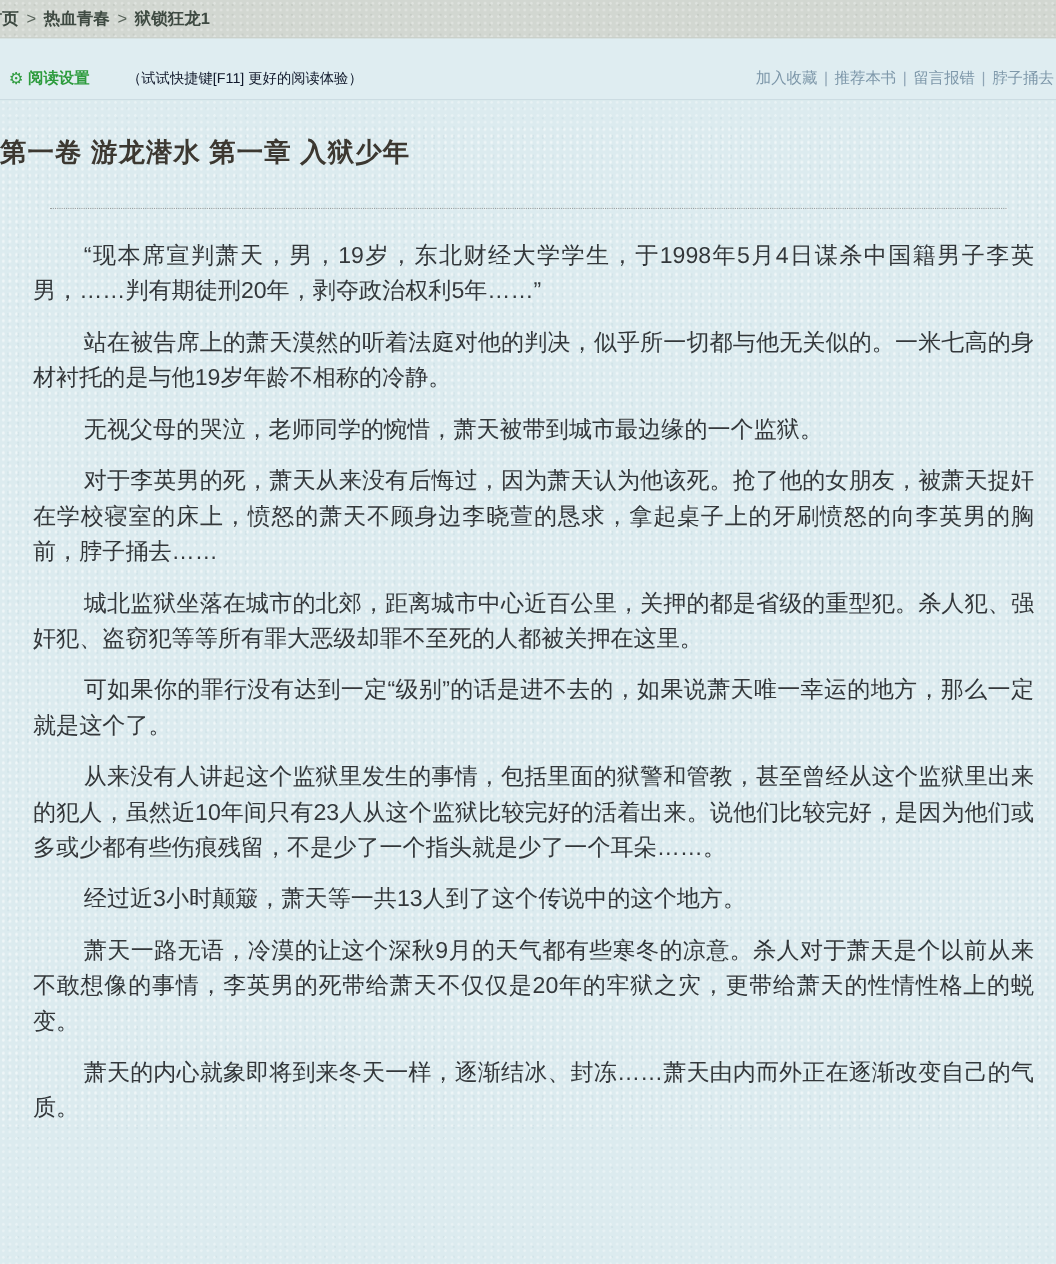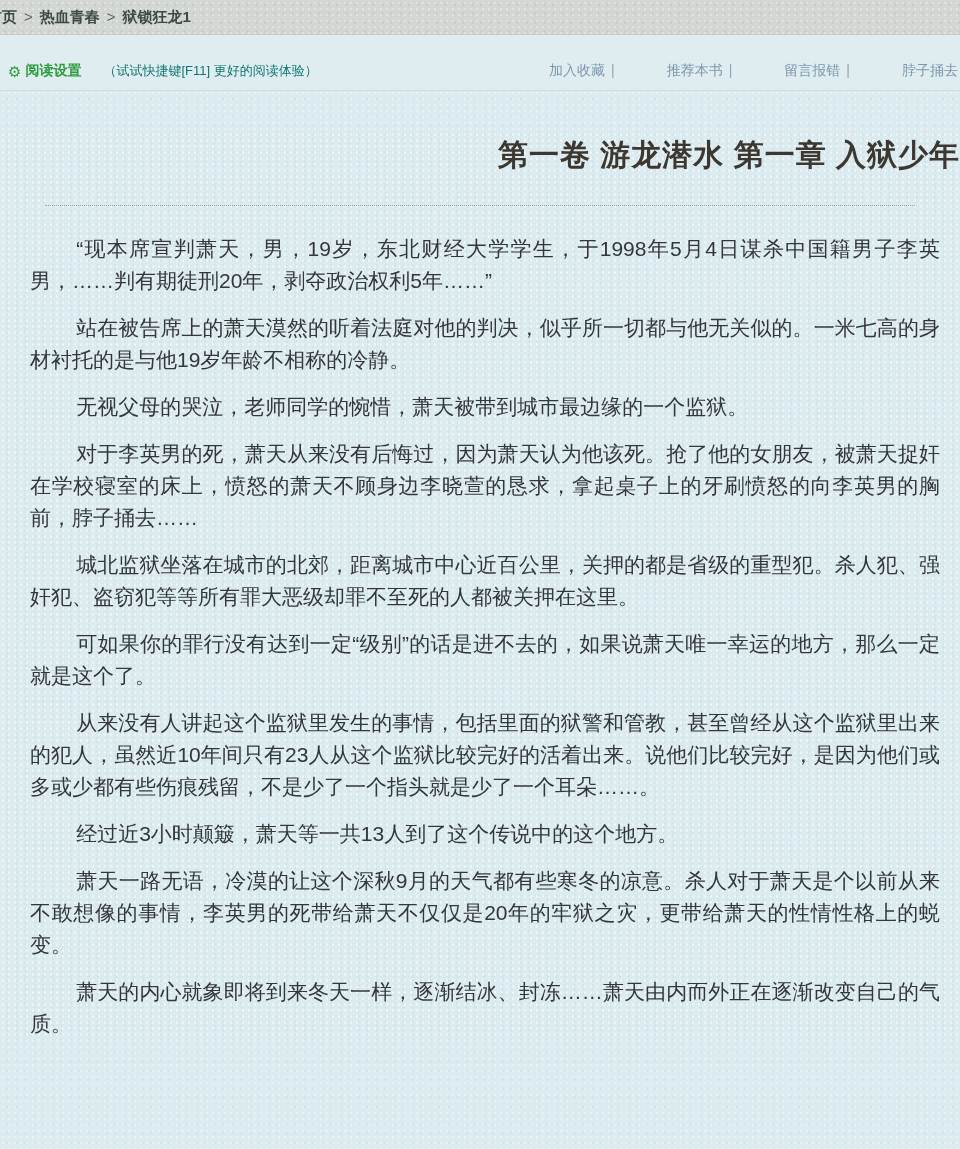--- a/index.html
+++ b/index.html
@@ -33,29 +33,29 @@
   
   .toolbar{
     height:56px;box-sizing:border-box;background:#dfedf1;
     border-bottom:1px solid #ccdce2;
     display:flex;align-items:flex-end;justify-content:space-between;
     padding:0 2px 10px 8px;white-space:nowrap;
   }
   .tb-left{display:flex;align-items:center;}
   .settings-btn{display:flex;align-items:center;color:#2e9c3e;font-weight:bold;font-size:14px;cursor:pointer;}
   .gear{font-size:15px;margin-right:4px;line-height:1;}
-  .hint{color:#0f766e;font-size:13px;margin-left:22px;}
+  .hint{color:#0f172a;font-size:13px;margin-left:34px;}
   .tb-links{color:#7d97a9;font-size:14px;}
-  .tb-link{cursor:pointer;margin-left:46px;}
+  .tb-link{cursor:pointer;}
   .tb-link-sep{margin:0 6px;color:#8fa5b5;}
   
   .content{position:relative;}
   .chapter-title{
-    margin:40px 0 0;text-align:right;
-    font-size:30px;line-height:48px;font-weight:bold;color:#3c3831;
+    margin:24px 0 0;text-align:left;
+    font-size:24px;line-height:48px;font-weight:bold;color:#3c3831;
     letter-spacing:1px;
   }
   .title-divider{
     border:none;border-top:1px dotted #9aa0a0;
     margin:26px 45px 0 45px;height:0;
   }
   .chapter-body{
     padding:27px 20px 0 30px;
     font-size:21px;line-height:32px;color:#33373a;
     text-align:justify;

